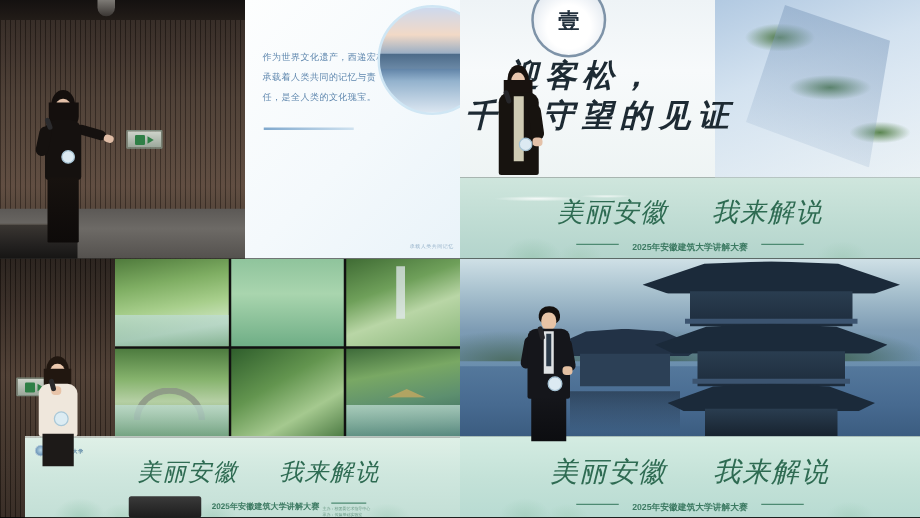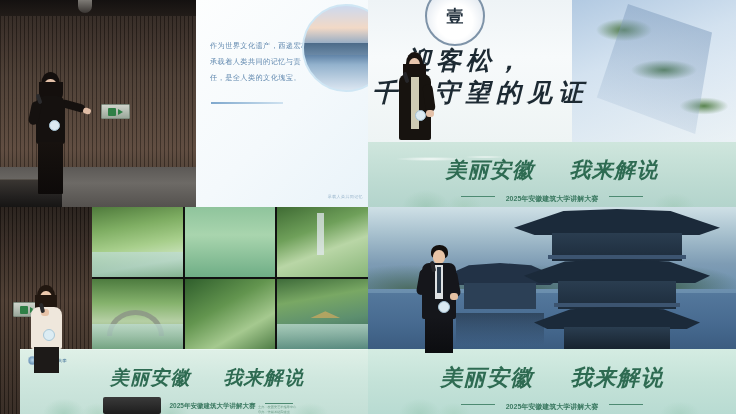--- a/index.html
+++ b/index.html
@@ -1,19 +1,19 @@
 <!DOCTYPE html>
 <html><head>
 <meta charset="utf-8">
 <style>
   html,body{margin:0;padding:0;background:#000;}
   body{width:736px;height:414px;overflow:hidden;font-family:"Liberation Sans","DejaVu Sans",sans-serif;}
   .collage{position:relative;width:736px;height:414px;display:grid;grid-template-columns:368px 368px;grid-template-rows:207px 207px;}
   .panel{position:relative;overflow:hidden;background:#111;}
-  .banner-title{font-family:"Liberation Serif","DejaVu Serif",serif;font-weight:bold;color:#2e6b52;white-space:nowrap;letter-spacing:.06em;font-style:italic;}
+  .banner-title{font-family:"Liberation Serif","DejaVu Serif",serif;font-weight:normal;color:#2e6b52;white-space:nowrap;letter-spacing:.06em;font-style:italic;}
   .banner-sub{font-family:"Liberation Sans",sans-serif;font-weight:bold;color:#3c7a62;white-space:nowrap;}
   .rule{display:inline-block;height:1px;background:#4d8a72;vertical-align:middle;}
   .logo-wrap{display:flex;align-items:center;gap:3px;}
   .logo-emblem{width:9px;height:9px;border-radius:50%;background:radial-gradient(circle at 50% 45%,#b9d6e6 0%,#6d97b8 60%,#4c7794 100%);box-shadow:0 0 0 .6px rgba(255,255,255,.5) inset;}
   .logo-text{font-size:4px;color:#5d87a5;letter-spacing:.5px;white-space:nowrap;font-weight:bold;}
 
   
   .p1-wall{position:absolute;left:0;top:0;width:196px;height:100%;
     background:
       repeating-linear-gradient(90deg,rgba(0,0,0,.30) 0 1px,rgba(255,255,255,.035) 1px 4px),

